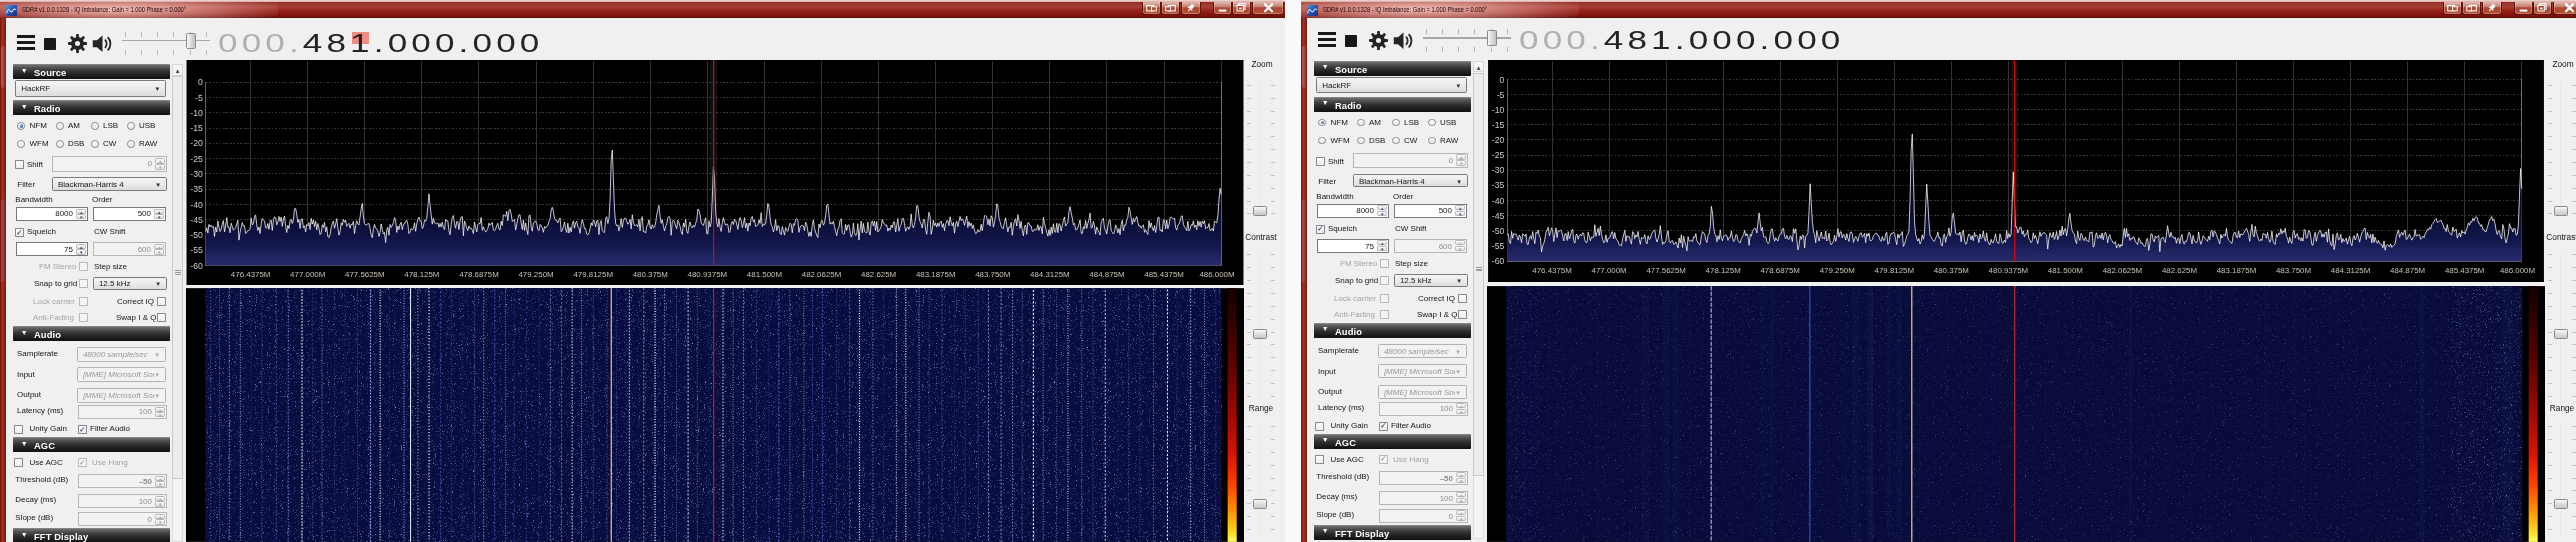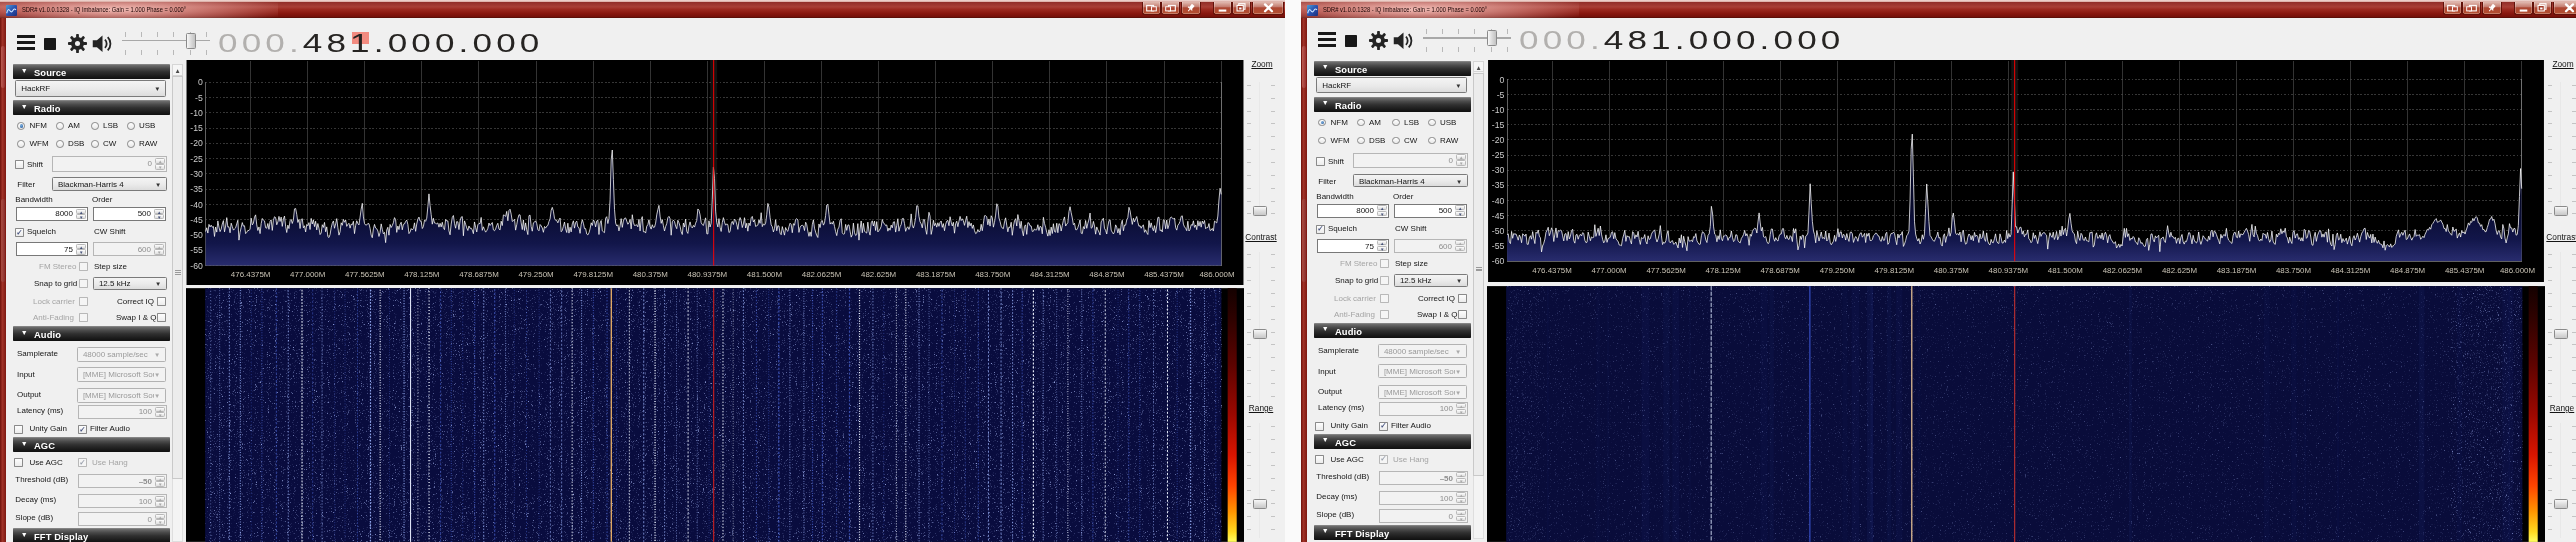--- a/index.html
+++ b/index.html
@@ -37,21 +37,21 @@
 .w2 .tbwrap { top:-2.8px; }
 .w2 .panelwrap { top:-3.5px; }
 .hdr { position:absolute; background:linear-gradient(180deg,#989898 0%,#6e6e6e 7%,#4a4a4a 30%,#303030 52%,#1c1c1c 80%,#101010 100%);
   border-radius:0.7px; color:#fff; }
 .hdr .tri { position:absolute; left:8.3px; top:2.8px; font-size:7px; color:#fff; }
 .hdr .htxt { position:absolute; left:21.5px; top:3px; font-size:9.4px; font-weight:bold; letter-spacing:0.1px; }
 .combo { position:absolute; border:0.7px solid #7a7a7a; border-radius:1.4px;
   background:linear-gradient(180deg,#f4f4f4,#eaeaea 55%,#dcdcdc); font-size:8px; color:#141414; }
 .combo .ctxt { position:absolute; left:4.9px; top:0; right:11px; overflow:hidden; white-space:nowrap; }
 .combo .carr { position:absolute; right:4.9px; top:0; font-size:6.3px; color:#333; }
-.combo.dis { border-color:#b2b2b2; background:#f2f2f2; color:#9a9a9a; }
+.combo.dis { border-color:#b2b2b2; background:#f2f2f2; color:#9a9a9a;font-style:italic; }
 .combo.dis .carr { color:#aaa; }
 .spin { position:absolute; border:0.7px solid #787878; background:#fff; }
 .spin .sval { position:absolute; right:14px; top:0; font-size:8px; color:#141414; }
 .spin .sbtns { position:absolute; right:0.7px; top:0.7px; bottom:0.7px; width:10.4px; background:#f2f2f2; }
 .spin .sup,.spin .sdn { position:absolute; left:0; width:100%; height:49%; text-align:center; font-size:4.5px; color:#46527a; border:0.7px solid #b8b8b8; border-radius:1.4px; background:linear-gradient(180deg,#fdfdfd,#dfdfdf); box-sizing:border-box; line-height:5.6px; }
 .spin .sup { top:0; } .spin .sdn { bottom:0; }
 .spin.dis { border-color:#b6b6b6; background:#f2f2f2; }
 .spin.dis .sval { color:#8e8e8e; }
 .spin.dis .sup,.spin.dis .sdn { color:#a8a8a8; }
 .cb { position:absolute; width:9px; height:9px; border:0.7px solid #8a8a8a; border-radius:0.7px; box-sizing:border-box;
@@ -65,21 +65,21 @@
   background:radial-gradient(circle at 35% 35%, #7ab0e0, #2a5a9a); }
 .lbl { position:absolute; color:#141414; white-space:nowrap; }
 .lbl.g { color:#a4a4a4; }
 .sbtrack { position:absolute; left:172px; top:64px; width:11px; height:478px; background:#f4f4f4; border:0.7px solid #dedede; }
 .sbup { position:absolute; left:172px; top:64px; width:11px; height:11.8px; background:#f6f6f6; border:0.7px solid #d6d6d6;
   font-size:6.3px; color:#4a4a4a; text-align:center; line-height:11px; }
 .sbthumb { position:absolute; left:172px; top:76px; width:11px; height:403px; background:#ececec; border:0.7px solid #c9c9c9; }
 .grip { position:absolute; left:2.1px; top:193px; width:5.6px; height:4.9px;
   border-top:1px solid #9a9a9a; border-bottom:1px solid #9a9a9a; }
 .grip:after { content:""; position:absolute; left:0; top:1.4px; width:5.6px; height:1px; background:#9a9a9a; }
-.sllbl { position:absolute; font-size:8.3px; color:#141414; transform:translateX(-50%);text-decoration:underline; }
+.sllbl { position:absolute; font-size:8.3px; color:#141414; transform:translateX(-50%); }
 .sltrack { position:absolute; left:1259px; width:1.4px; background:#b4b4b4; border-right:0.7px solid #e8e8e8; }
 .sltick { position:absolute; width:3.5px; height:0.7px; background:#c4c4c4; }
 .slthumb { position:absolute; left:1253px; width:14px; height:9.7px; border:0.7px solid #8a8a8a; border-radius:1.4px;
   background:linear-gradient(180deg,#f8f8f8,#dcdcdc 55%,#c8c8c8); }
 </style></head><body>
 <div class="win" style="left:0;width:1285px">
     <div class="titlebar">
       <div class="tbg"></div>
       <div class="tglow"></div>
       <svg class="ticon" width="11" height="11" viewBox="0 0 16 16">

